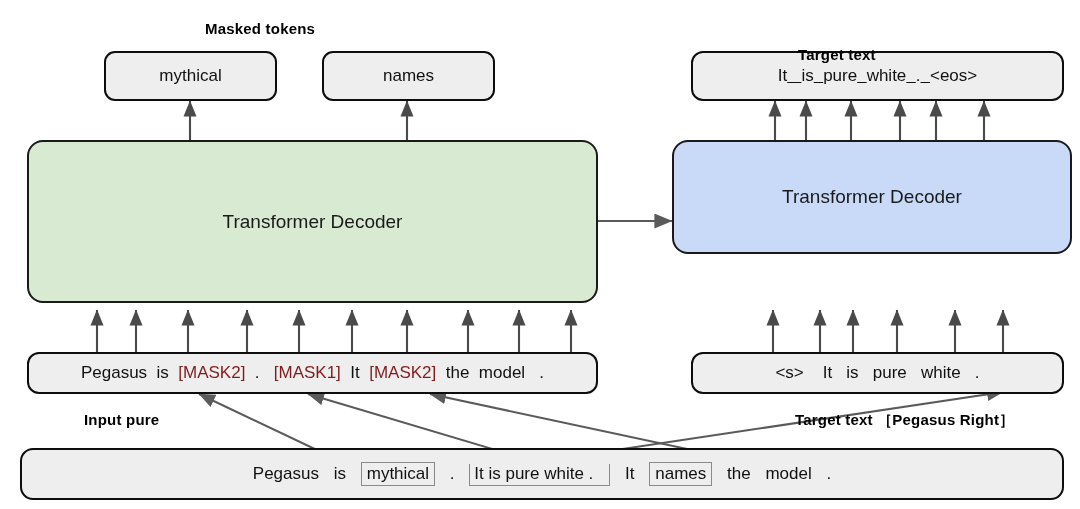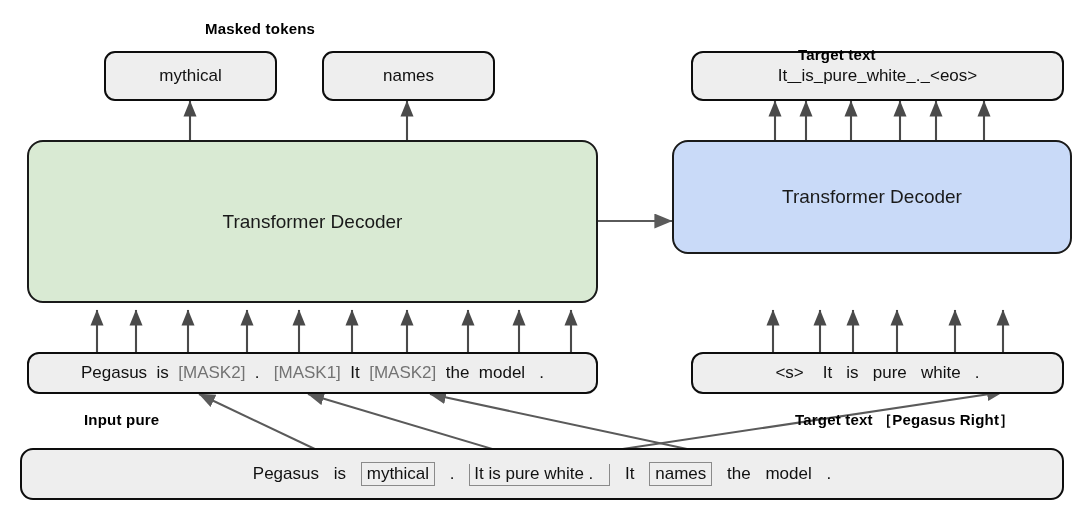--- a/index.html
+++ b/index.html
@@ -77,21 +77,21 @@
     border: 2.4px solid #0d0d0d;
     border-radius: 12px;
     font-size: 17px;
     color: #111111;
     white-space: nowrap;
   }
   .strip.bottom { border-radius: 13px; }
 
   .seq { display: inline-block; white-space: nowrap; }
   .tok { display: inline-block; }
-  .mask { color: #737373; }
+  .mask { color: #7f1d1d; }
 
   
   .gapseq .tok { margin: 0 5px; }
   .marked {
     border: 1.6px solid #8a8a8a;
     padding: 1px 5px 2px 5px;
     margin: 0 3px;
     display: inline-block;
     line-height: 1.12;
   }

